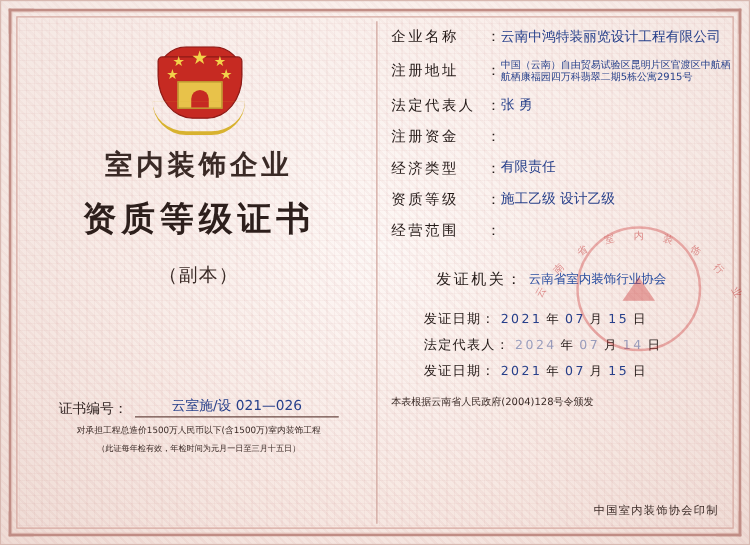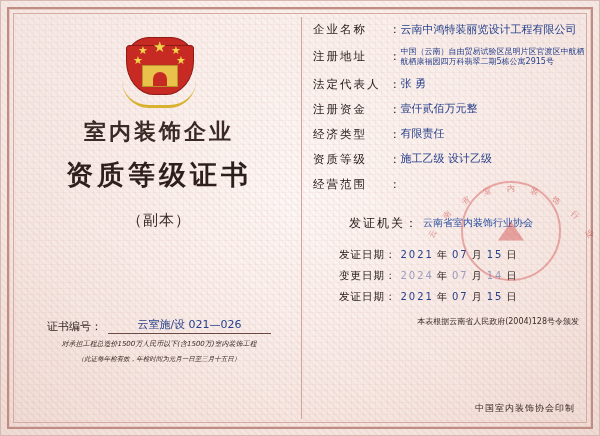--- a/index.html
+++ b/index.html
@@ -173,21 +173,20 @@
 
   .note {
     position: absolute;
     left: 18px;
     right: 18px;
     font-size: 7px;
     line-height: 1.5;
     color: #3b2b27;
     text-align: center;
     font-family: "DejaVu Sans", sans-serif;
-    font-style: italic;
   }
   .note1 { top: 322px; }
   .note2 { top: 338px; font-size: 6.5px; }
 
   
   .right {
     position: absolute;
     left: 312px; top: 20px;
     width: 272px; height: 396px;
   }
@@ -306,21 +305,20 @@
   .date-row .dvals i {
     font-style: normal;
     color: #241a18;
     font-family: "DejaVu Serif", "Liberation Serif", serif;
     margin: 0 3px;
   }
   .date-row .faded { color: rgba(39,64,139,0.45); }
 
   .legal {
     margin-top: 12px;
-    text-align: right;
     padding-right: 6px;
     font-size: 8px;
     color: #3b2b27;
     font-family: "DejaVu Sans", sans-serif;
   }
   .footer-right {
     position: absolute;
     right: 24px;
     bottom: 20px;
     font-size: 9px;
@@ -397,21 +395,20 @@
 
     <div class="field">
       <div class="f-label">法定代表人</div>
       <div class="f-colon">：</div>
       <div class="f-value">张 勇</div>
     </div>
 
     <div class="field">
       <div class="f-label">注册资金</div>
       <div class="f-colon">：</div>
-      <div class="f-value">壹仟贰佰万元整</div>
     </div>
 
     <div class="field">
       <div class="f-label">经济类型</div>
       <div class="f-colon">：</div>
       <div class="f-value">有限责任</div>
     </div>
 
     <div class="field">
       <div class="f-label">资质等级</div>
@@ -443,21 +440,21 @@
     </div>
 
     <div class="date-block">
       <div class="date-row">
         <div class="dlabel">发证日期：</div>
         <div class="dvals">
           <span>2021</span><i>年</i><span>07</span><i>月</i><span>15</span><i>日</i>
         </div>
       </div>
       <div class="date-row">
-        <div class="dlabel">变更日期：</div>
+        <div class="dlabel">法定代表人：</div>
         <div class="dvals faded">
           <span>2024</span><i>年</i><span>07</span><i>月</i><span>14</span><i>日</i>
         </div>
       </div>
       <div class="date-row">
         <div class="dlabel">发证日期：</div>
         <div class="dvals">
           <span>2021</span><i>年</i><span>07</span><i>月</i><span>15</span><i>日</i>
         </div>
       </div>

